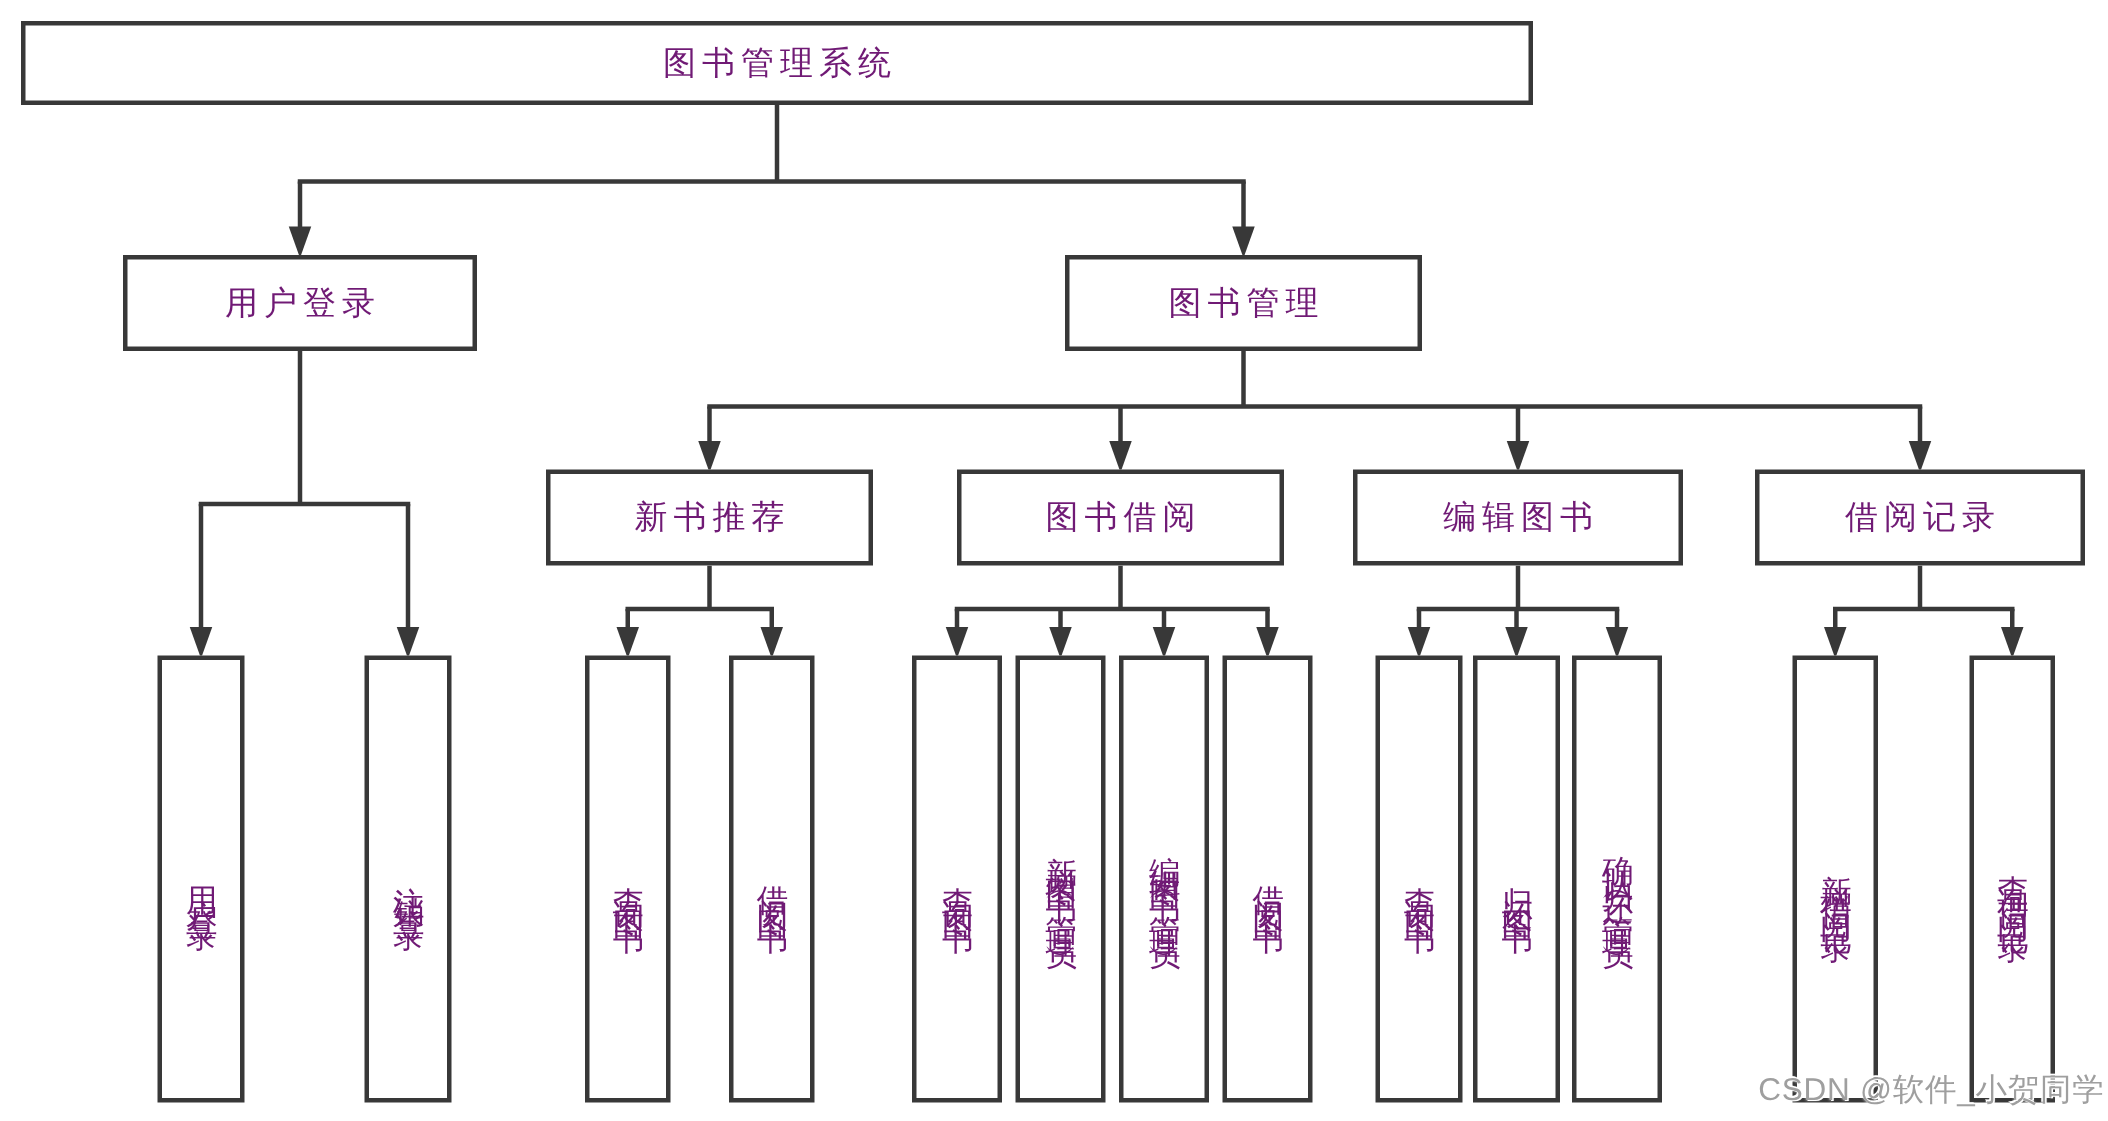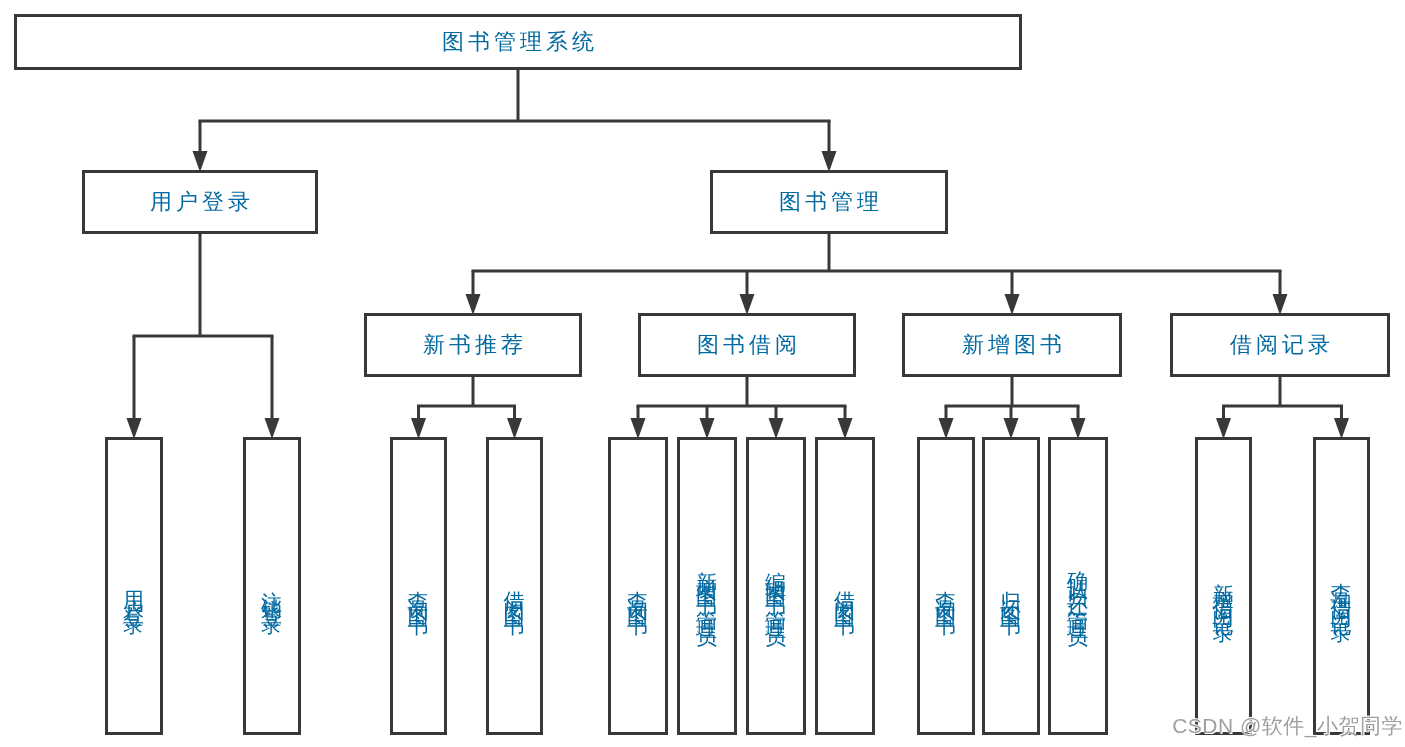--- a/index.html
+++ b/index.html
@@ -15,21 +15,21 @@
   .node{
     position:absolute;
     box-sizing:border-box;
     background:#ffffff;
     border:3px solid #383838;
     display:flex;
     align-items:center;
     justify-content:center;
   }
   .node .label{
-    color:#0369a1;
+    color:#701a75;
     line-height:1;
     white-space:nowrap;
   }
   .node.horizontal .label{
     font-size:22px;
     letter-spacing:4px;
     margin-right:-4px; 
   }
   .node.vertical .label{
     writing-mode:vertical-rl;
@@ -119,21 +119,21 @@
       <div class="node horizontal" style="left: 710px; top: 170px; width: 238px; height: 64px; justify-content: center;">
         <span class="label">图书管理</span>
       </div>
       <div class="node horizontal" style="left: 638px; top: 313px; width: 218px; height: 64px;">
         <span class="label">图书借阅</span>
       </div>
       <div class="node horizontal" style="left: 364px; top: 313px; width: 218px; height: 64px;">
         <span class="label">新书推荐</span>
       </div>
       <div class="node horizontal" style="left: 902px; top: 313px; width: 220px; height: 64px;">
-        <span class="label">新增图书</span>
+        <span class="label">编辑图书</span>
       </div>
       <div class="node horizontal" style="left: 1170px; top: 313px; width: 220px; height: 64px;">
         <span class="label">借阅记录</span>
       </div>
       <div class="node vertical" style="left: 105px; top: 437px; width: 58px; height: 298px;">
         <span class="label">用户登录</span>
       </div>
       <div class="node vertical" style="left: 243px; top: 437px; width: 58px; height: 298px;">
         <span class="label">注销登录</span>
       </div>

